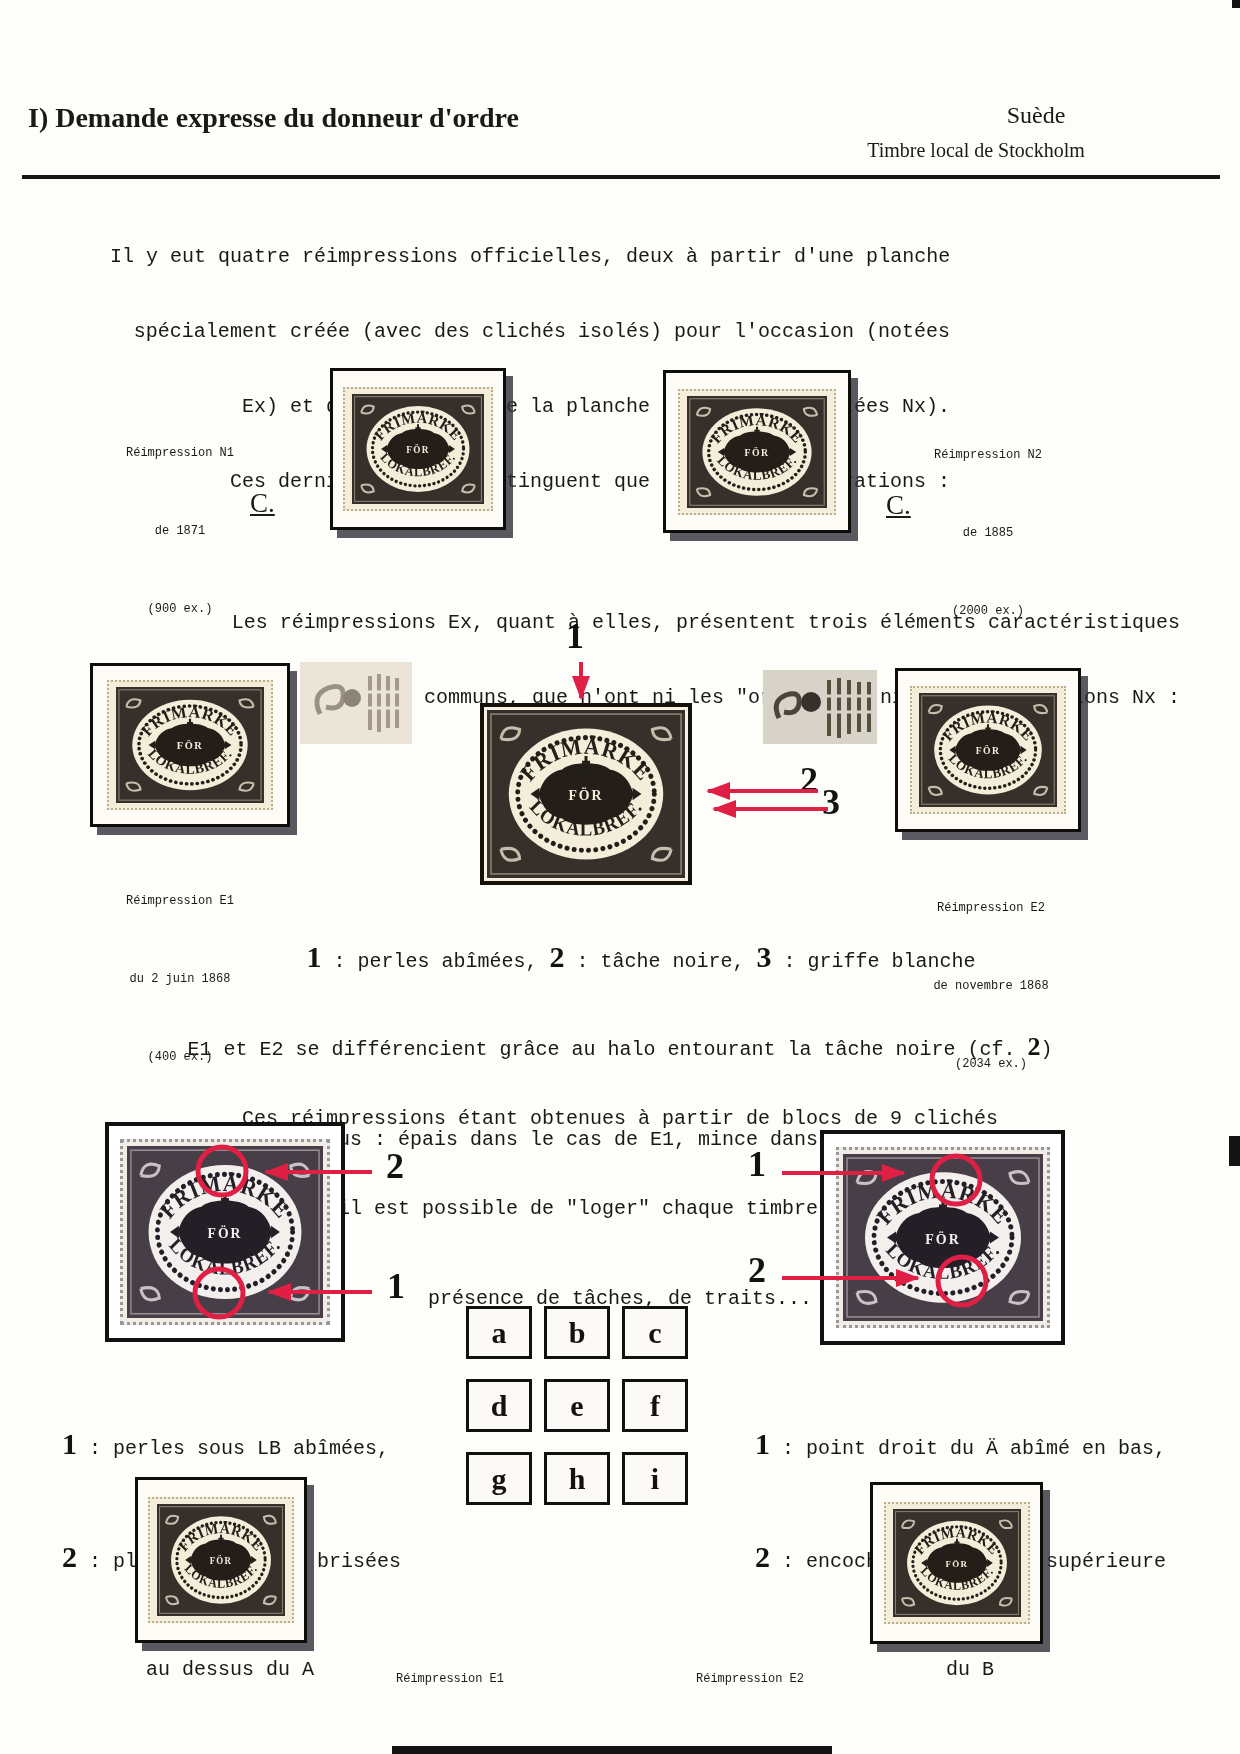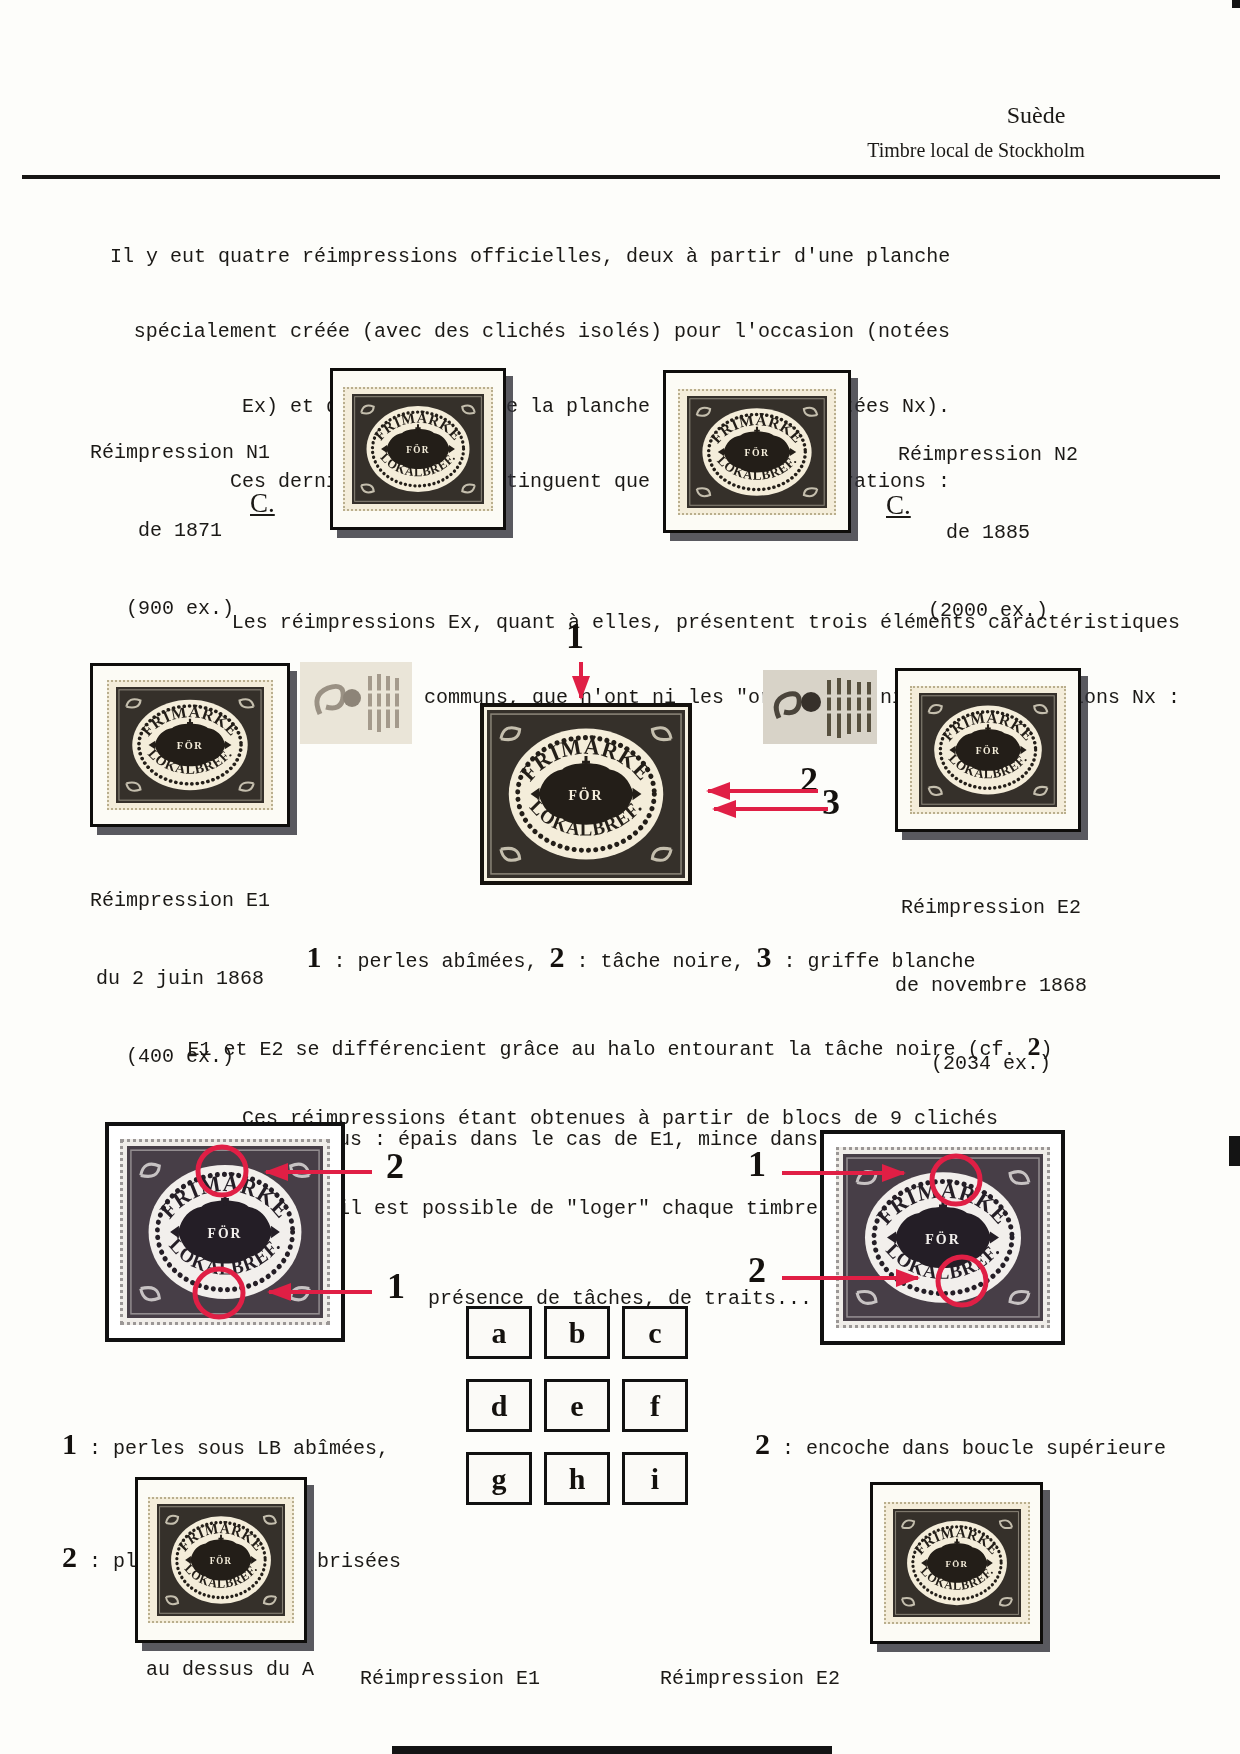--- a/index.html
+++ b/index.html
@@ -13,21 +13,21 @@
 
   
   .h-title{font-family:"Liberation Serif",serif;font-weight:bold;font-size:28px;}
   .h-country{font-family:"Liberation Serif",serif;font-weight:normal;font-size:24px;text-align:center;}
   .h-sub{font-family:"Liberation Serif",serif;font-size:20px;text-align:center;}
   .h-rule{background:#171614;height:4px;}
 
   
   .para{font-size:20px;line-height:25px;white-space:pre;text-align:right;}
   .para2{font-size:20px;line-height:30px;white-space:pre;}
-  .cap{font-size:20px;line-height:26px;white-space:pre;}
+  .cap{font-size:12px;line-height:26px;white-space:pre;}
   .bignum{font-family:"Liberation Serif",serif;font-weight:bold;font-size:30px;color:#14110e;}
   .bignum-lg{font-family:"Liberation Serif",serif;font-weight:bold;font-size:36px;color:#14110e;line-height:36px;}
   .mark{font-family:"Liberation Serif",serif;font-size:27px;text-decoration:underline;}
 
   
   .mount{box-sizing:border-box;background:#fcfbf5;border:3px solid #0e0d0b;
          box-shadow:7px 8px 0 rgba(48,47,56,.8);
          display:flex;align-items:center;justify-content:center;}
   .stamp-paper{background:#f4edda;border:2px dotted #b9ae8d;padding:5px 7px;}
   .bigframe{box-sizing:border-box;border:4px solid #14110d;background:#f6f1e2;
@@ -71,20 +71,21 @@
           <textPath href="#sd-bot" startOffset="50%" text-anchor="middle">LOKALBREF.</textPath>
         </text>
         <path d="M52,82 C56,68 64,60 76,58 C84,50 116,50 124,58 C136,60 144,68 148,82 C144,96 136,104 124,106 C116,114 84,114 76,106 C64,104 56,96 52,82 Z" fill="var(--ink)"></path>
         <path d="M96,51 h8 M100,45 v12" stroke="var(--ink)" stroke-width="3"></path>
         <path d="M44,82 l9,-6 v12 z M156,82 l-9,-6 v12 z" fill="var(--ink)"></path>
         <text x="100" y="88" font-family="Liberation Serif,serif" font-size="14" font-weight="bold" fill="var(--paper)" text-anchor="middle" letter-spacing="2">FÖR</text>
       </symbol>
     </defs>
   </svg>
 
+  <div class="abs h-title" style="left:28px;top:102px;">I) Demande expresse du donneur d'ordre</div>
   <div class="abs h-country" style="right:54px;top:102px;width:300px;">Suède</div>
   <div class="abs h-sub" style="right:54px;top:139px;width:420px;">Timbre local de Stockholm</div>
   <div class="abs h-rule" style="left:22px;top:175px;width:1198px;"></div>
 
   <div class="abs para center" style="left:110px;top:194px;width:840px;">
     <div>Il y eut quatre réimpressions officielles, deux à partir d'une planche</div>
     <div>spécialement créée (avec des clichés isolés) pour l'occasion (notées</div>
     <div>Ex) et deux à partir de la planche originale A (notées Nx).</div>
     <div>Ces dernières ne se distinguent que par leurs perforations :</div>
   </div>
@@ -231,20 +232,21 @@
     <div class="stamp-paper-photo">
       <svg class="stamp photo-tone" width="200" height="167">
           <use href="#stamp-design"></use>
         </svg>
     </div>
   </div>
   <div class="abs bignum-lg" style="left:748px;top:1146px;">1</div>
   <div class="abs bignum-lg" style="left:748px;top:1252px;">2</div>
 
   <div class="abs" style="left:755px;top:1354px;width:430px;font-size:20px;line-height:36px;white-space:pre;">
+    <div><span class="bignum">1</span><span> : point droit du Ä abîmé en bas,</span></div>
     <div><span class="bignum">2</span><span> : encoche dans boucle supérieure</span></div>
     <div class="center">du B</div>
   </div>
 
   <div class="abs mount" style="left:135px;top:1477px;width:172px;height:166px;">
     <div class="stamp-paper">
       <svg class="stamp" width="128" height="112">
           <use href="#stamp-design"></use>
         </svg>
     </div>

